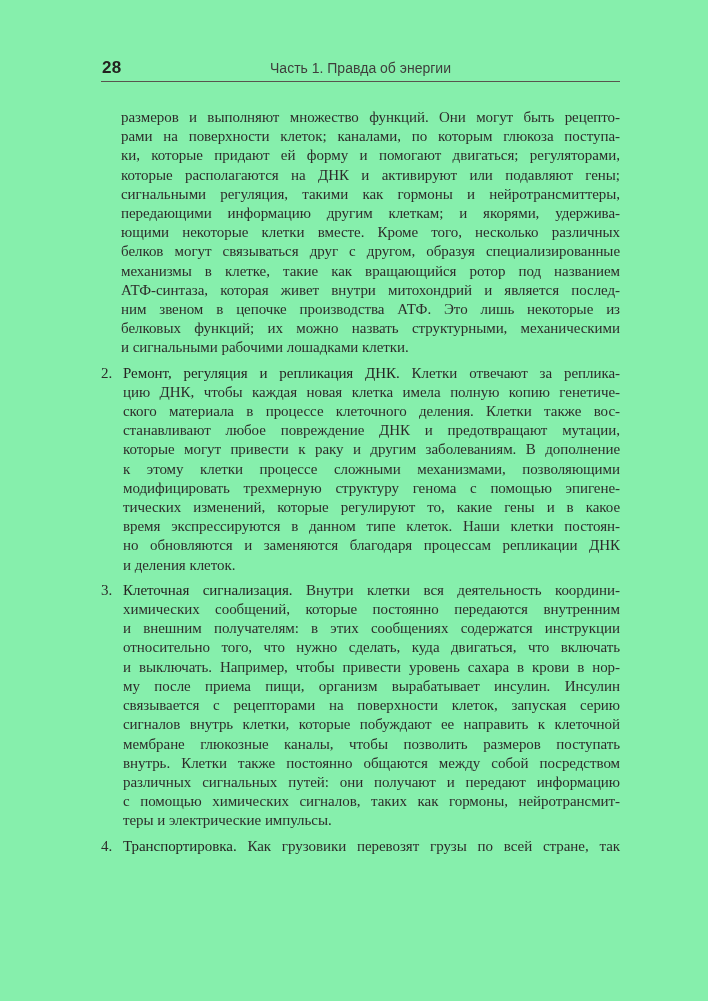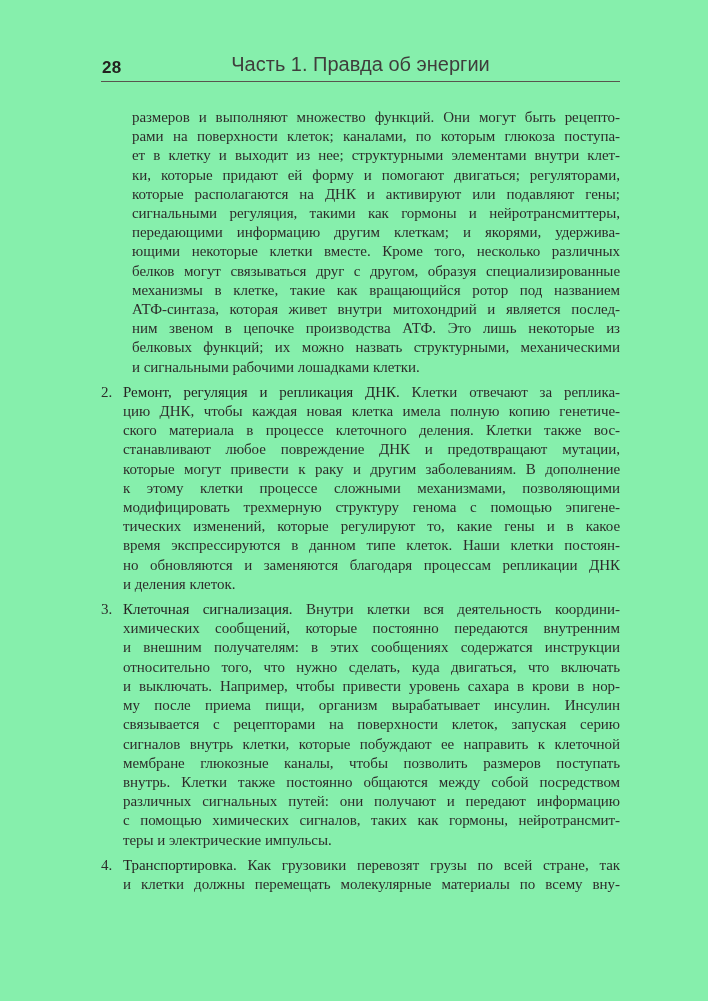--- a/index.html
+++ b/index.html
@@ -34,36 +34,36 @@
     letter-spacing: 0.4px;
     color: #232220;
   }
   .runhead {
     position: absolute;
     left: 0;
     right: 0;
     bottom: 5px;
     text-align: center;
     font-family: "Liberation Sans", "DejaVu Sans", sans-serif;
-    font-size: 20px;
+    font-size: 14px;
     color: #3f3e3c;
   }
   
   .body-content {
     position: absolute;
     left: 101px;
     top: 108px;
     width: 519px;
     font-family: "Liberation Serif", "DejaVu Serif", serif;
     font-size: 15px;
     line-height: 19.2px;
     letter-spacing: -0.05px;
     color: #2e2d2b;
   }
-  .block.paragraph { margin-left: 31px; }
+  .block.paragraph { margin-left: 20px; }
   .block + .block { margin-top: 6px; }
   .list-item { display: flex; }
   .item-number { flex: 0 0 22px; }
   .item-body { flex: 1; min-width: 0; }
   .run-in { font-weight: normal; color: #262523; }
   .line {
     text-align: justify;
     text-align-last: justify;
     -moz-text-align-last: justify;
   }
@@ -77,21 +77,20 @@
 
 <div id="page">
   <header class="pagehead">
     <span class="pagenum">28</span>
     <span class="runhead">Часть 1. Правда об энергии</span>
   </header>
   <main class="body-content">
       <div class="block paragraph">
         <div class="line">размеров и выполняют множество функций. Они могут быть рецепто-</div>
         <div class="line">рами на поверхности клеток; каналами, по которым глюкоза поступа-</div>
-        <div class="line">ет в клетку и выходит из нее; структурными элементами внутри клет-</div>
         <div class="line">ки, которые придают ей форму и помогают двигаться; регуляторами,</div>
         <div class="line">которые располагаются на ДНК и активируют или подавляют гены;</div>
         <div class="line">сигнальными регуляция, такими как гормоны и нейротрансмиттеры,</div>
         <div class="line">передающими информацию другим клеткам; и якорями, удержива-</div>
         <div class="line">ющими некоторые клетки вместе. Кроме того, несколько различных</div>
         <div class="line">белков могут связываться друг с другом, образуя специализированные</div>
         <div class="line">механизмы в клетке, такие как вращающийся ротор под названием</div>
         <div class="line">АТФ-синтаза, которая живет внутри митохондрий и является послед-</div>
         <div class="line">ним звеном в цепочке производства АТФ. Это лишь некоторые из</div>
         <div class="line">белковых функций; их можно назвать структурными, механическими</div>
@@ -128,17 +127,16 @@
           <div class="line">внутрь. Клетки также постоянно общаются между собой посредством</div>
           <div class="line">различных сигнальных путей: они получают и передают информацию</div>
           <div class="line">с помощью химических сигналов, таких как гормоны, нейротрансмит-</div>
           <div class="line line-last">теры и электрические импульсы.</div>
         </div>
       </div>
       <div class="block list-item">
         <span class="item-number">4.</span>
         <div class="item-body">
           <div class="line"><span class="run-in">Транспортировка.</span> Как грузовики перевозят грузы по всей стране, так</div>
-          <div class="line">и клетки должны перемещать молекулярные материалы по всему вну-</div>
         </div>
       </div>
     </main>
 </div>
 
 </body></html>

